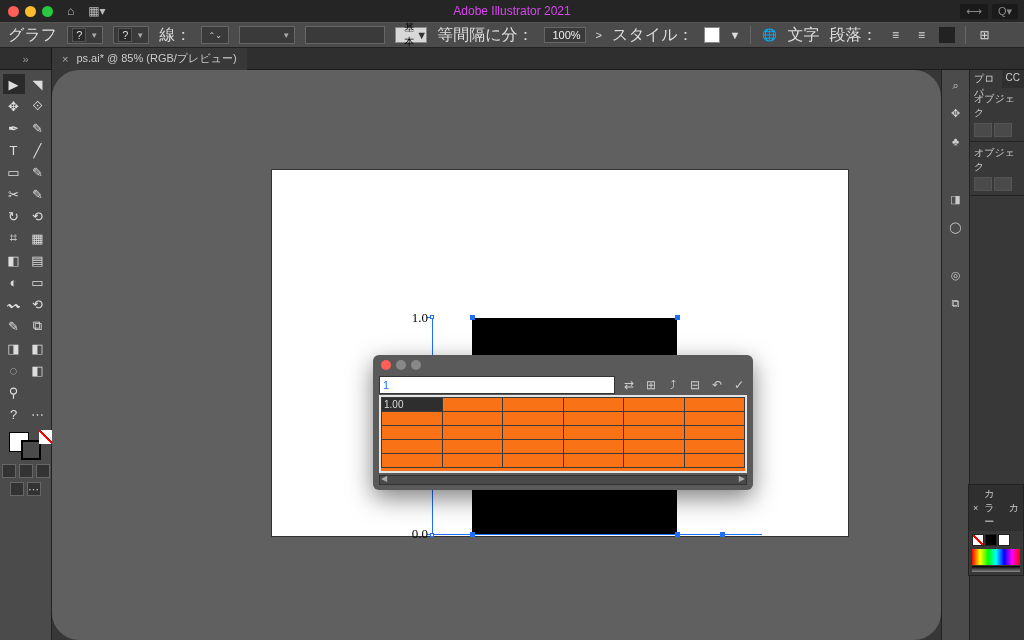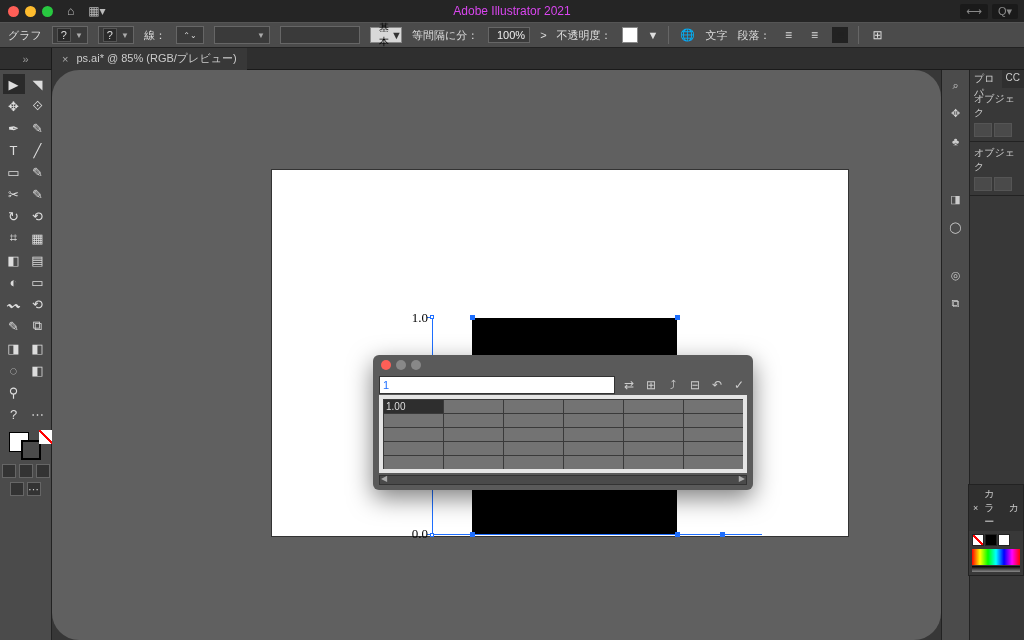--- a/index.html
+++ b/index.html
@@ -10,21 +10,21 @@
   .traffic { display:flex; gap:6px; margin-left:8px; }
   .tl-dot { width:11px;height:11px;border-radius:50%; }
   .red{background:#ff5f57;} .yellow{background:#febc2e;} .green{background:#28c840;}
   .apple, .sw { margin-left:14px; color:#bbb; font-size:12px;}
   .title-center{position:absolute; left:0; right:0; text-align:center; color:#d946ef; font-size:12px;}
   .title-right{position:absolute; right:6px; display:flex; gap:4px; align-items:center;}
   .title-right .box{background:#1a1a1a; padding:1px 6px; border-radius:2px; color:#888;font-size:11px;}
 
   
   .optbar { height:26px; background:#4b4b4b; display:flex; align-items:center; padding:0 8px; gap:10px; color:#ddd; border-top:1px solid #555;border-bottom:1px solid #222;}
-  .optbar .label{font-size:11px;}
+  .optbar .label{font-size:16px;}
   .dd { background:#3a3a3a; border:1px solid #666; height:18px; display:flex; align-items:center; padding:0 4px; gap:4px;}
   .dd .q{background:#2a2a2a;padding:0 3px;border:1px solid #555;}
   .dd .tri{font-size:8px;color:#aaa;}
   .stroke-prev{width:32px;height:16px;background:#d8d8d8;border:1px solid #888;display:flex;align-items:center;}
   .stroke-line{height:2px;background:#000;flex:1;margin:0 4px;}
   .opac-field{width:42px;height:16px;background:#3a3a3a;border:1px solid #666;color:#eee;text-align:right;padding:0 4px;font-size:11px;}
   .sq{width:16px;height:16px;background:#fff;border:1px solid #888;}
   .ico{width:16px;height:16px;display:flex;align-items:center;justify-content:center;color:#ddd;font-size:12px;}
   .ico.dark{color:#222;}
   .sep{width:1px;height:18px;background:#666;}
@@ -83,21 +83,21 @@
   .grad-row{height:6px;background:linear-gradient(#000,#888);margin-top:1px;}
 
   
   .dialog{position:absolute;left:321px;top:285px;width:380px;height:135px;background:#5a5a5a;border-radius:6px;box-shadow:0 8px 24px rgba(0,0,0,.5);}
   .dialog .dtb{height:20px;display:flex;align-items:center;padding:0 8px;}
   .dialog .dtb .dots{display:flex;gap:5px;}
   .dialog .dtb .dot{width:10px;height:10px;border-radius:50%;}
   .dialog .toolbar{height:20px;display:flex;align-items:center;gap:6px;padding:0 6px;}
   .dialog input.cell{flex:1;height:18px;background:#fff;border:1px solid #333;color:#1e6fff;font-size:11px;padding:0 3px;}
   .dialog .dico{width:16px;height:16px;color:#ccc;display:flex;align-items:center;justify-content:center;font-size:12px;}
-  .sheet{height:78px;overflow:auto;background:#737373;margin:0 6px;border:4px solid #e5e5e5;}
+  .sheet{height:78px;overflow:auto;background:#f97316;margin:0 6px;border:2px solid #e5e5e5;}
   table.cells{border-collapse:collapse;width:100%;}
   table.cells td{border:1px solid #3a3a3a;height:14px;min-width:60px;font-size:10px;color:#ddd;padding:0 2px;}
   table.cells td.hl{background:#2e2e2e;}
   .dialog .sb{height:10px;margin:2px 6px 4px;background:#4a4a4a;border:1px solid #333;position:relative;}
   .dialog .sb::before{content:"◀";position:absolute;left:1px;top:-2px;font-size:8px;color:#aaa;}
   .dialog .sb::after{content:"▶";position:absolute;right:1px;top:-2px;font-size:8px;color:#aaa;}
 </style>
 </head>
 <body>
 
@@ -140,21 +140,21 @@
   <div class="stroke-prev">
     <div class="stroke-line"></div>
       <span style="font-size:10px;color:#000;padding-right:2px;">基本</span>
       <span class="tri" style="color:#333;">▼</span>
   </div>
 
   <span class="label">等間隔に分：</span>
   <input class="opac-field" value="100%" style="">
   <span class="tri">&gt;</span>
 
-  <span class="label">不透明度：</span>
+  <span class="label">スタイル：</span>
   <div class="sq"></div>
     <span class="tri">▼</span>
 
   <span class="sep"></span>
   <div class="ico">🌐</div>
   <span class="label">文字</span>
   <span class="label">段落：</span>
   <div class="ico">≡</div>
   <div class="ico">≡</div>
   <div class="ico dark" style="background:#222;">≡</div>

